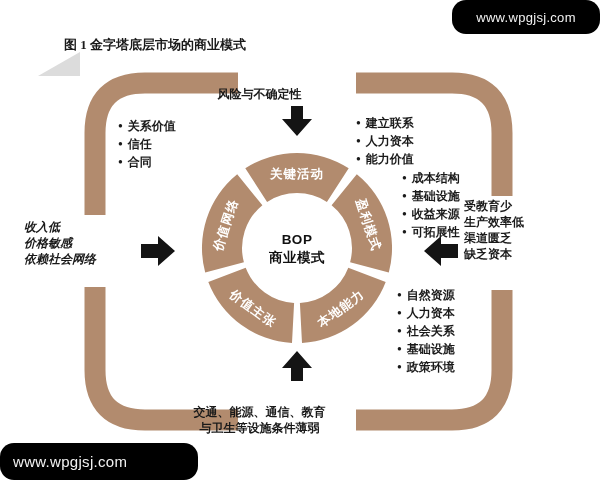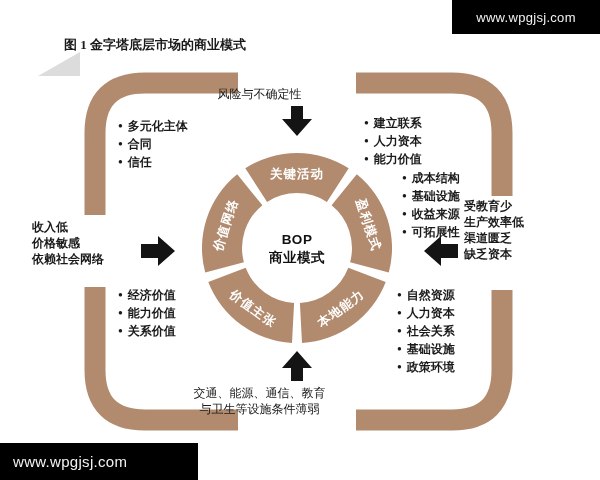--- a/index.html
+++ b/index.html
@@ -1,30 +1,30 @@
 <!DOCTYPE html>
 <html style="--accent: #b28b6e; --arrow: #141414; --text: #1a1a1a; --watermark_bg: #000000; --watermark_text: #f2f2f2;"><head>
 <meta charset="utf-8">
 <style>
   * { margin:0; padding:0; box-sizing:border-box; }
   html,body { background:#ffffff; }
   body { font-family:"Liberation Sans","DejaVu Sans",sans-serif; color:var(--text,#1a1a1a); }
   .stage { position:relative; width:600px; height:480px; background:#ffffff; overflow:hidden; }
 
-  .wm { position:absolute; background:var(--watermark_bg,#000); color:var(--watermark_text,#fff); display:flex; align-items:center; letter-spacing:.3px; }
+  .wm { position:absolute; background:var(--watermark_bg,#000); color:var(--watermark_text,#fff); display:flex; align-items:center; letter-spacing:.3px;border-radius:14px; }
   .wm-top { top:0; right:0; width:148px; height:34px; justify-content:center; font-size:13px; }
   .wm-bottom { bottom:0; left:0; width:198px; height:37px; padding-left:13px; font-size:15px; }
 
   .title { position:absolute; left:64px; top:36px; font-size:13px; font-weight:bold; white-space:nowrap;font-family:Liberation Serif, serif; }
 
   .blist { position:absolute; font-size:12px; font-weight:bold; line-height:17px; white-space:nowrap; }
   .blist .li::before { content:"●"; font-size:8px; margin-right:5px; vertical-align:2px; }
 
   .side { position:absolute; font-size:12px; font-weight:bold; line-height:16px; white-space:nowrap; }
-  .caption { position:absolute; left:0; width:519px; text-align:center; font-size:12px; font-weight:normal; line-height:16px; }
+  .caption { position:absolute; left:0; width:519px; text-align:center; font-size:12px; font-weight:bold; line-height:16px; }
 
   svg.layer { position:absolute; left:0; top:0; }
   .frame-arc { fill:none; stroke:var(--accent,#b28b6e); stroke-width:21; }
   .seg { fill:var(--accent,#b28b6e); }
   .arrow { fill:var(--arrow,#141414); }
   .fold { fill:#dcdcdc; }
   svg text { font-family:"Liberation Sans","DejaVu Sans",sans-serif; }
   .wheel-label { fill:#ffffff; font-size:12.5px; font-weight:bold; text-anchor:middle; letter-spacing:1px; }
   .center-label { fill:#111111; font-size:13.5px; font-weight:bold; text-anchor:middle; letter-spacing:.5px; }
 </style>
@@ -68,62 +68,57 @@
     <span>www.wpgjsj.com</span>
   </div>
   <div class="wm wm-bottom">
     <span>www.wpgjsj.com</span>
   </div>
 
   <div class="title">图 1 金字塔底层市场的商业模式</div>
 
   <div class="caption" style="top:86px;">风险与不确定性</div>
 
-  <div class="caption" style="top:385px;">
+  <div class="caption" style="top:404px;">
     <div>交通、能源、通信、教育</div>
     <div>与卫生等设施条件薄弱</div>
   </div>
 
-  <div class="side" style="left:32px; top:219px;">
+  <div class="side" style="left:24px; top:219px;font-style:italic;">
     <div>收入低</div>
     <div>价格敏感</div>
     <div>依赖社会网络</div>
   </div>
 
   <div class="side" style="left:464px; top:198px;">
     <div>受教育少</div>
     <div>生产效率低</div>
     <div>渠道匮乏</div>
     <div>缺乏资本</div>
   </div>
 
   <div class="blist" style="left:118px; top:117px;">
-    <div class="li">多元化主体</div>
+    <div class="li">关系价值</div>
+    <div class="li">信任</div>
     <div class="li">合同</div>
-    <div class="li">信任</div>
   </div>
 
-  <div class="blist" style="left:364px; top:114px;">
+  <div class="blist" style="left:356px; top:114px;">
     <div class="li">建立联系</div>
     <div class="li">人力资本</div>
     <div class="li">能力价值</div>
   </div>
 
   <div class="blist" style="left:402px; top:169px;">
     <div class="li">成本结构</div>
     <div class="li">基础设施</div>
     <div class="li">收益来源</div>
     <div class="li">可拓展性</div>
   </div>
 
-  <div class="blist" style="left:118px; top:286px;">
-    <div class="li">经济价值</div>
-    <div class="li">能力价值</div>
-    <div class="li">关系价值</div>
-  </div>
 
   <div class="blist" style="left:397px; top:286px;">
     <div class="li">自然资源</div>
     <div class="li">人力资本</div>
     <div class="li">社会关系</div>
     <div class="li">基础设施</div>
     <div class="li">政策环境</div>
   </div>
 
 </div>

